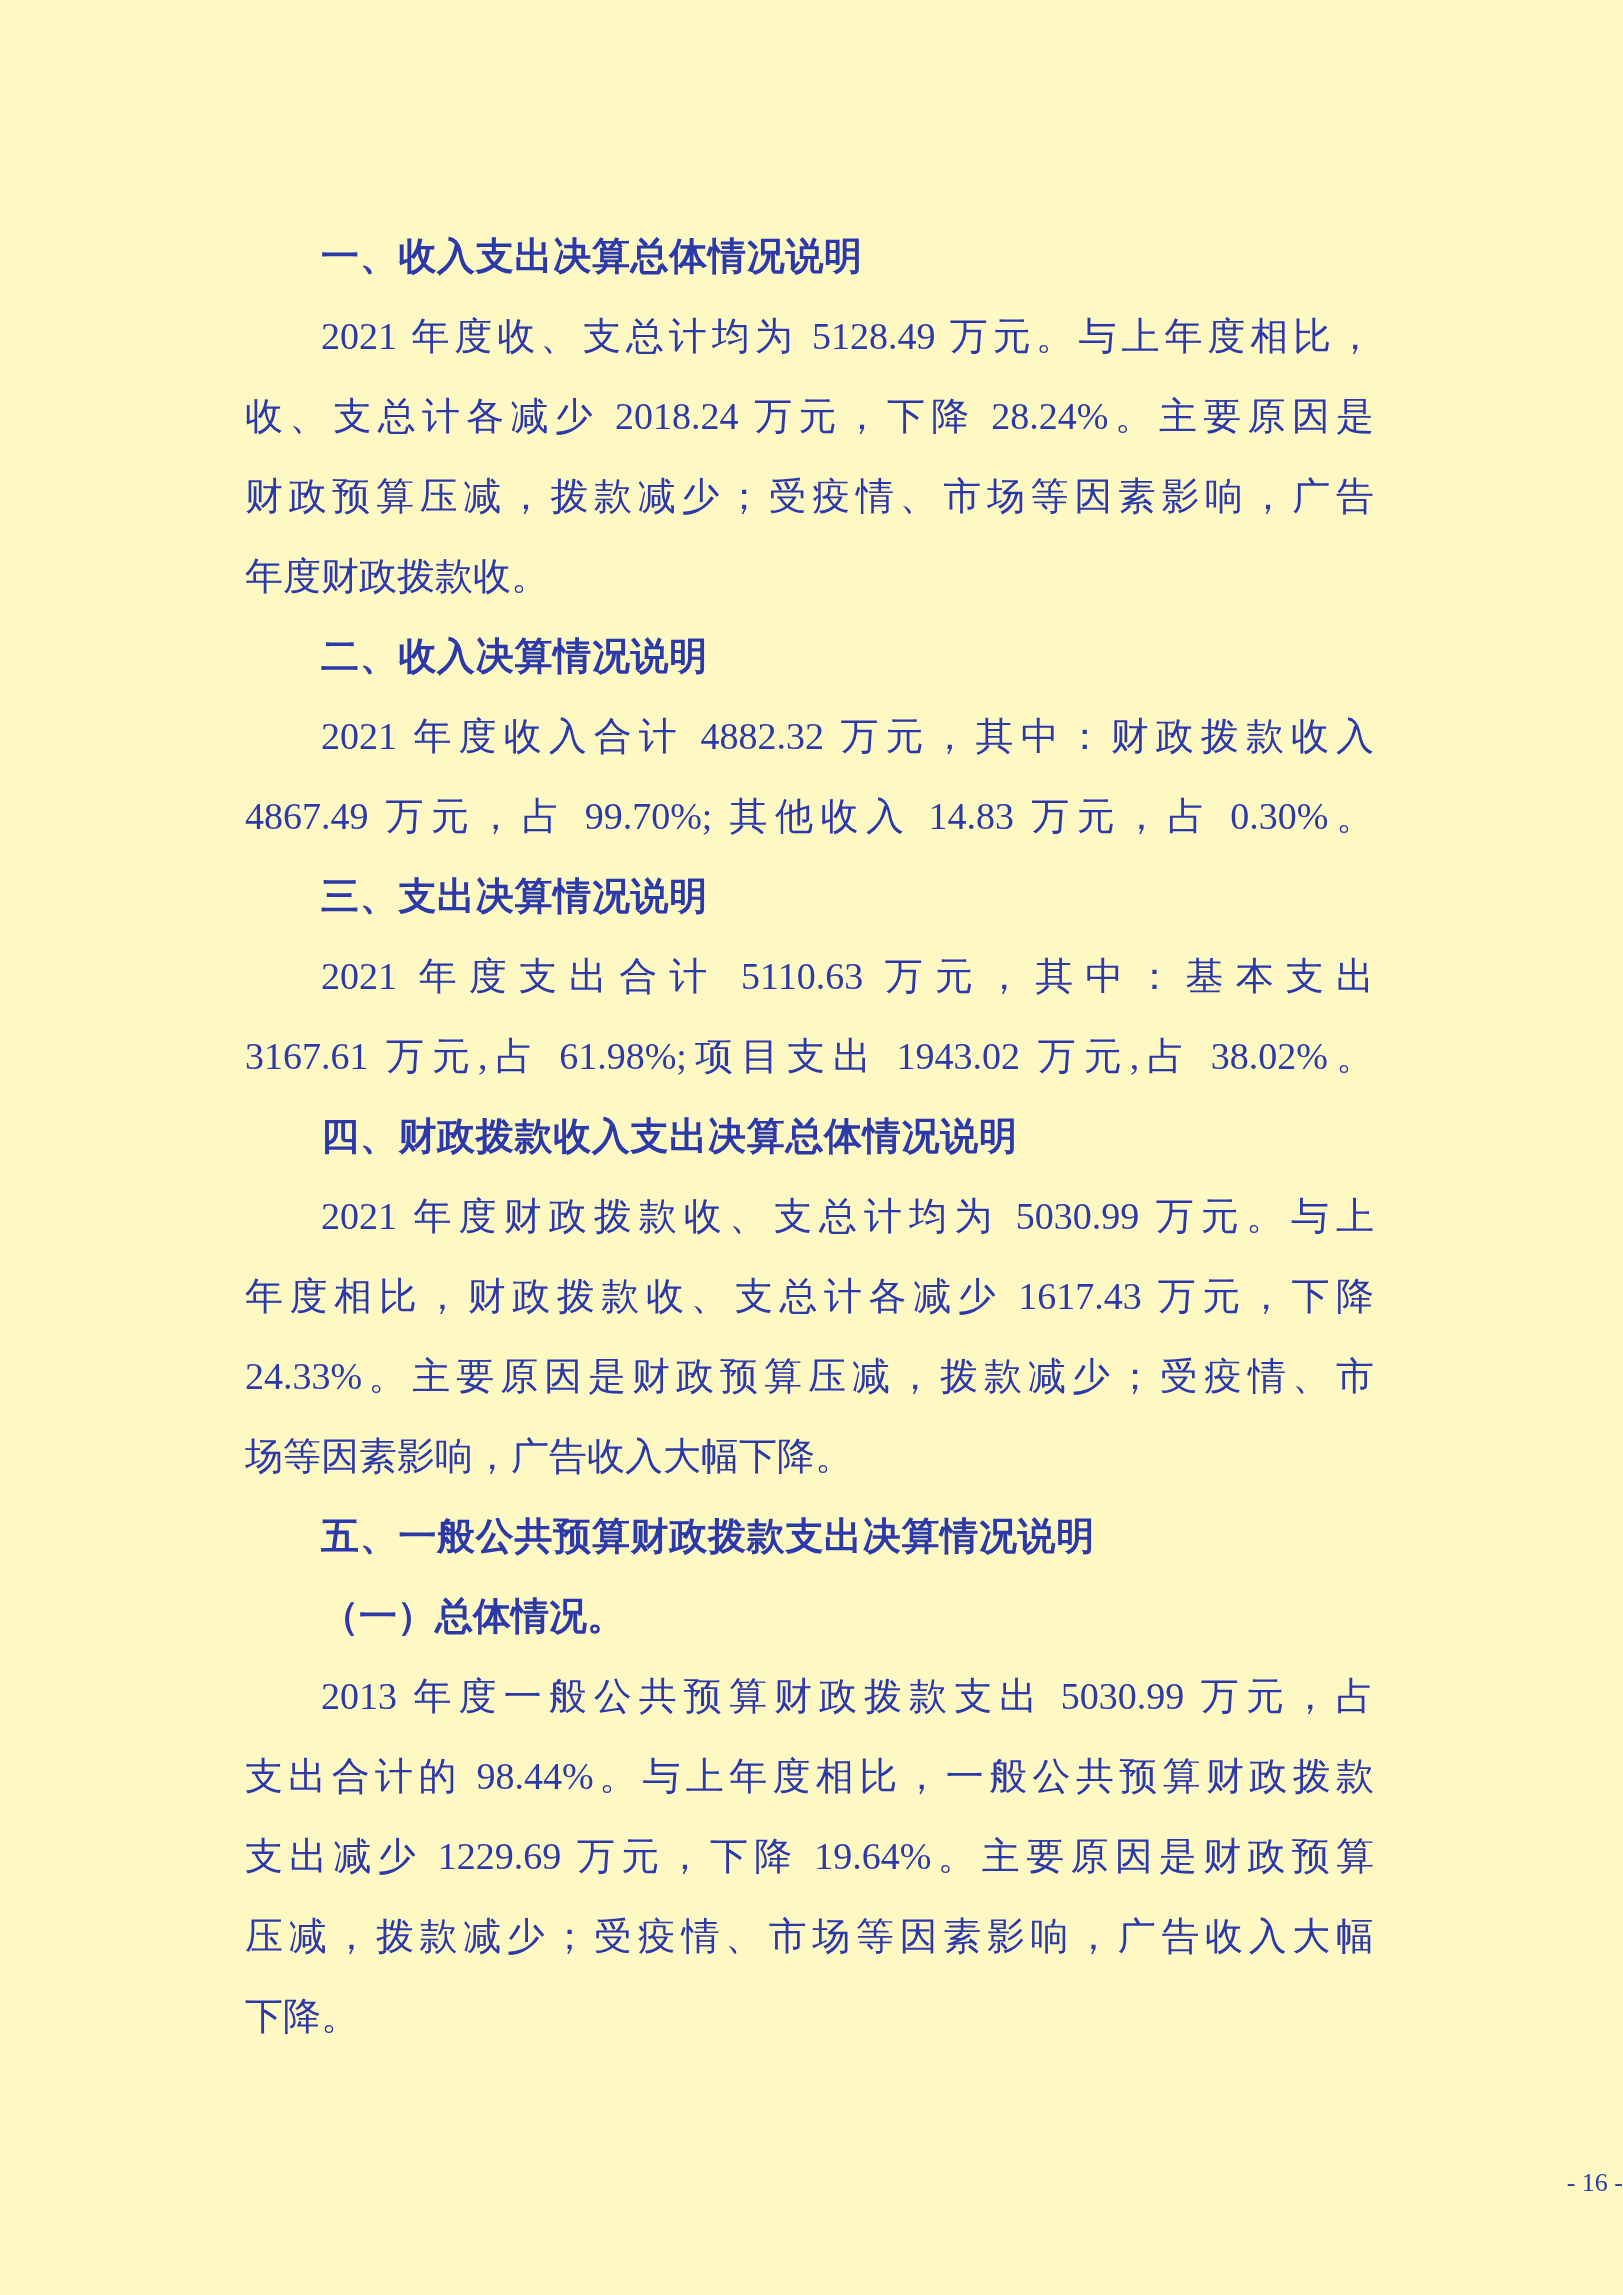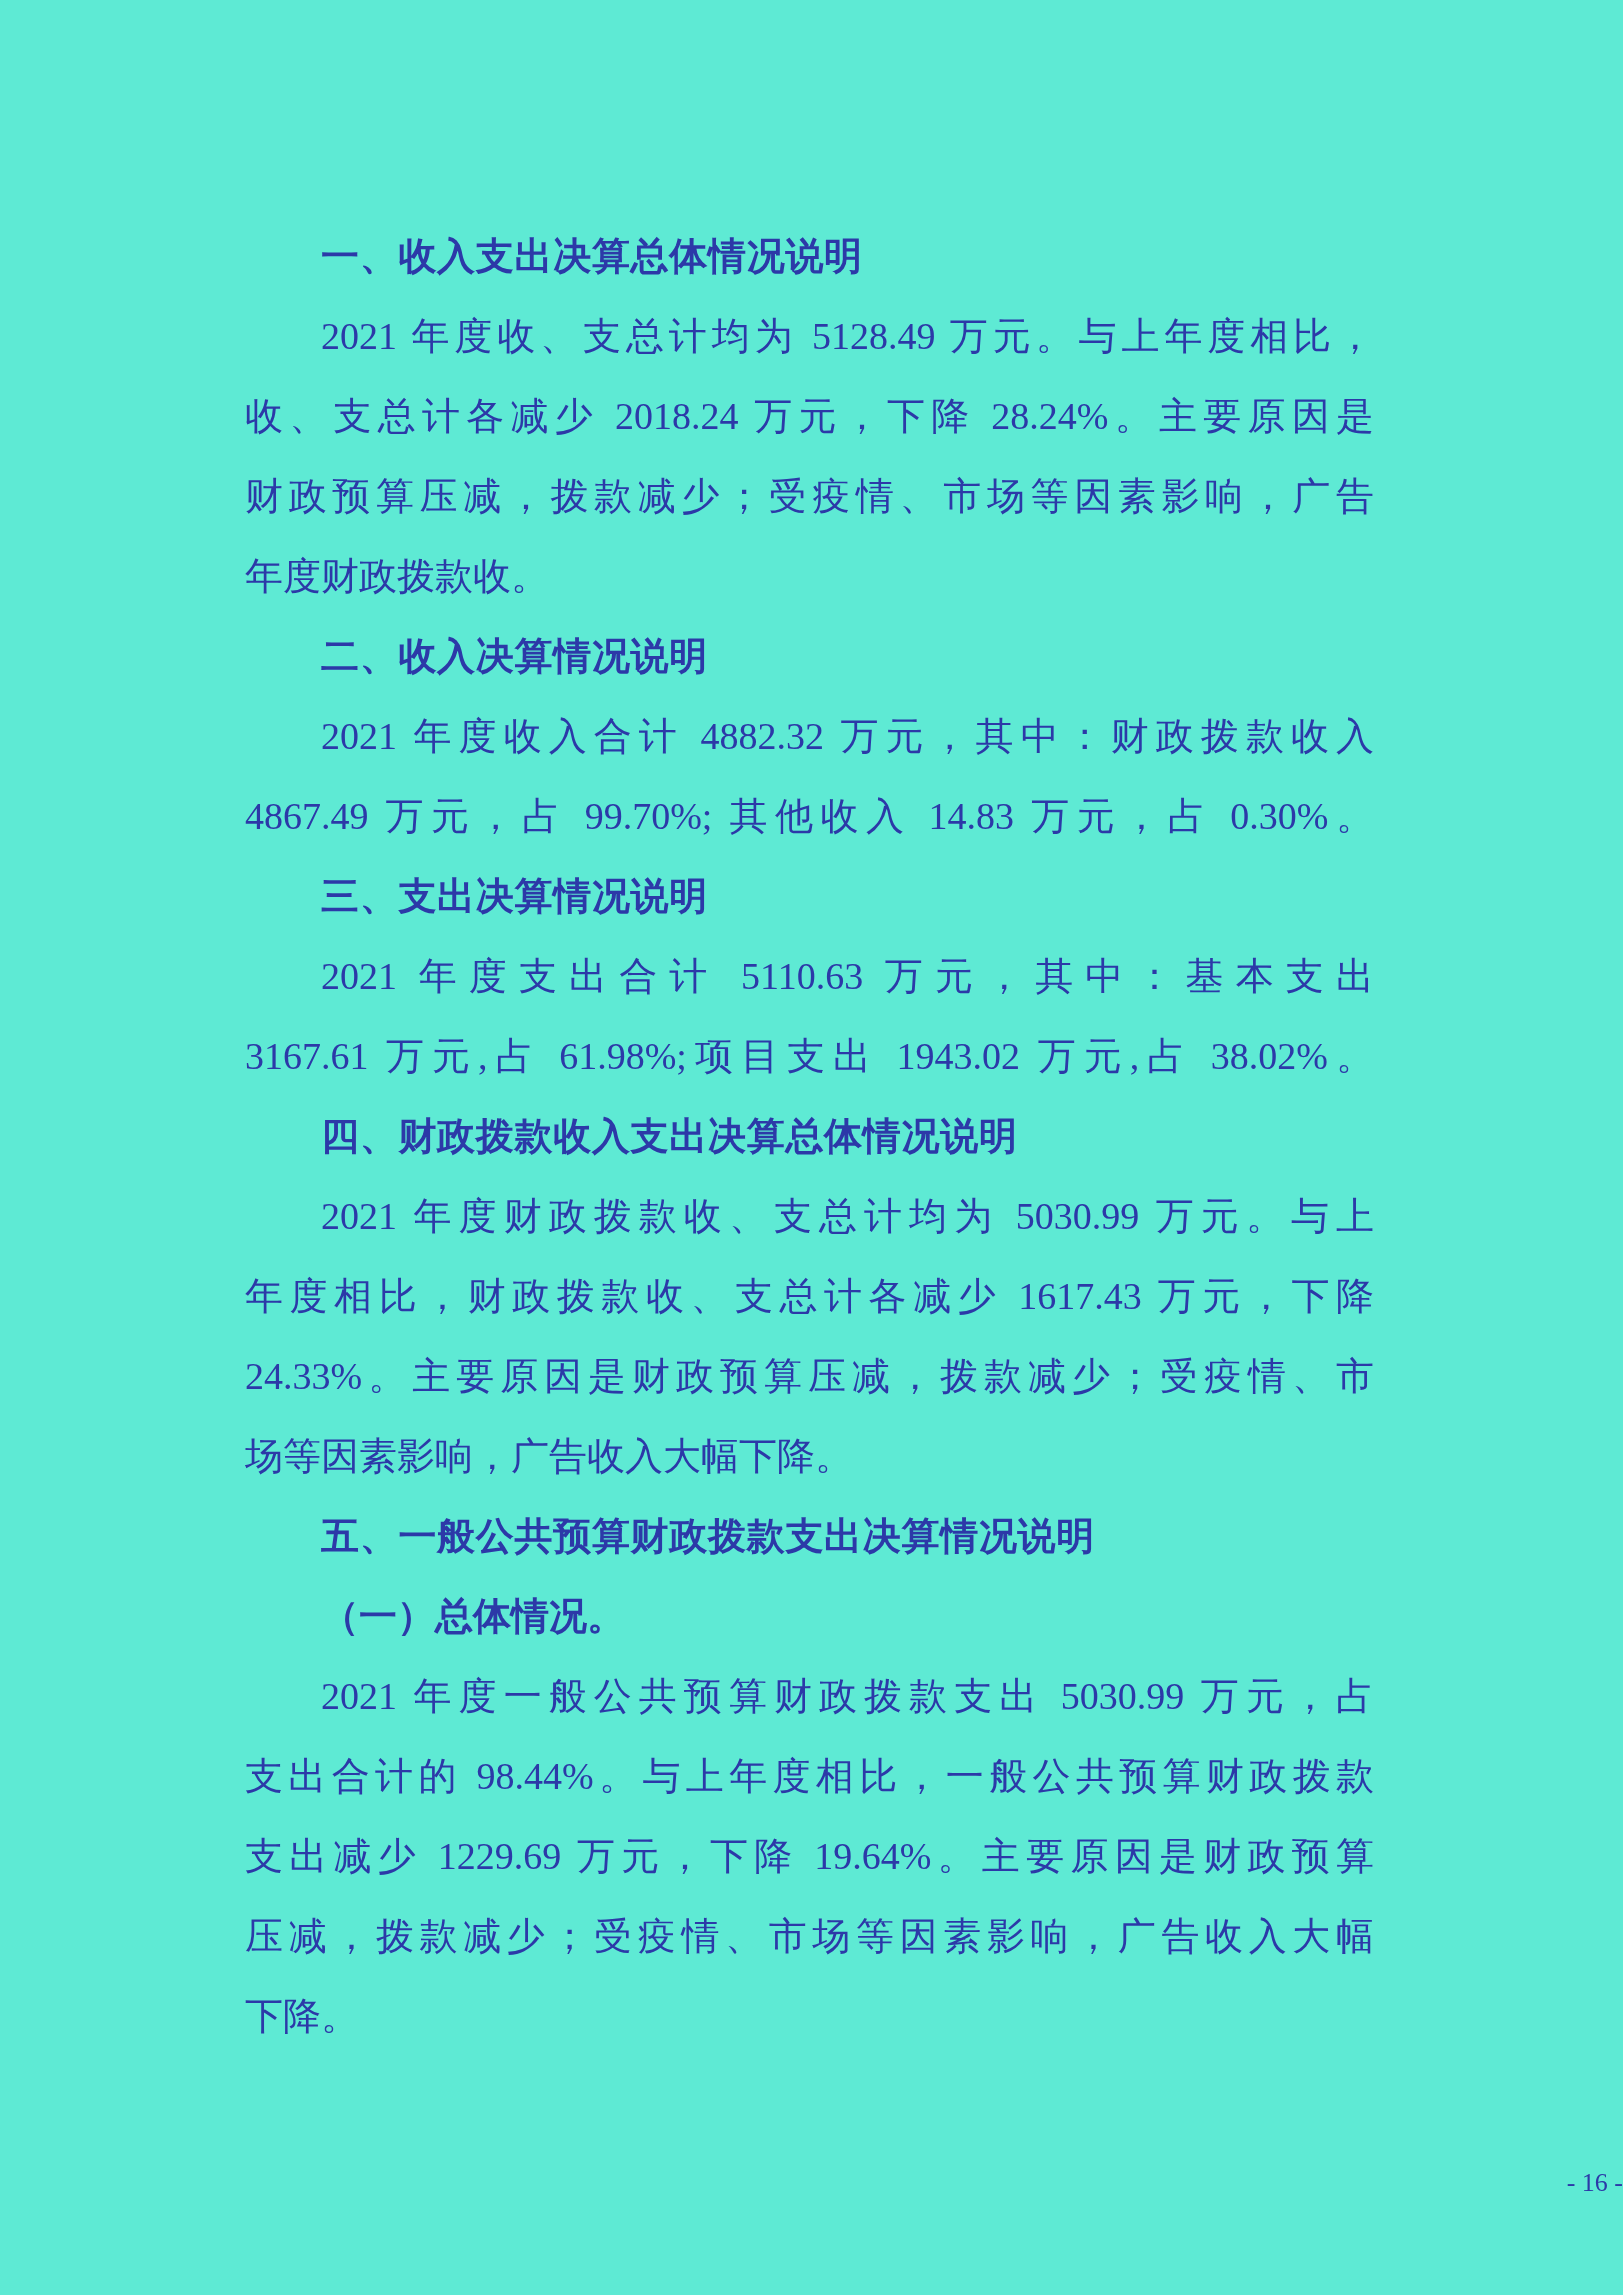--- a/index.html
+++ b/index.html
@@ -1,21 +1,21 @@
 <!DOCTYPE html>
 <html style="font-size:10.5px"><head>
 <meta charset="utf-8">
 <style>
   html, body { margin: 0; padding: 0; background: #ffffff; }
   .page {
     position: relative;
     width: 1623px;
     height: 2295px;
     margin: 0 auto;
-    background: #5eead4;
+    background: #fef9c3;
     overflow: hidden;
     color: #2C39A8;
   }
   .content {
     position: absolute;
     top: 216px;
     left: 245px;
     width: 1129px;
   }
   .line {
@@ -68,21 +68,21 @@
     <div class="line heading indent">三、支出决算情况说明</div>
     <div class="line indent fill">2021 年度支出合计 5110.63 万元，其中：基本支出</div>
     <div class="line fill">3167.61 万元,占 61.98%;项目支出 1943.02 万元,占 38.02%。</div>
     <div class="line heading indent">四、财政拨款收入支出决算总体情况说明</div>
     <div class="line indent fill">2021 年度财政拨款收、支总计均为 5030.99 万元。与上</div>
     <div class="line fill">年度相比，财政拨款收、支总计各减少 1617.43 万元，下降</div>
     <div class="line fill">24.33%。主要原因是财政预算压减，拨款减少；受疫情、市</div>
     <div class="line">场等因素影响，广告收入大幅下降。</div>
     <div class="line heading indent">五、一般公共预算财政拨款支出决算情况说明</div>
     <div class="line subheading indent">（一）总体情况。</div>
-    <div class="line indent fill">2021 年度一般公共预算财政拨款支出 5030.99 万元，占</div>
+    <div class="line indent fill">2013 年度一般公共预算财政拨款支出 5030.99 万元，占</div>
     <div class="line fill">支出合计的 98.44%。与上年度相比，一般公共预算财政拨款</div>
     <div class="line fill">支出减少 1229.69 万元，下降 19.64%。主要原因是财政预算</div>
     <div class="line fill">压减，拨款减少；受疫情、市场等因素影响，广告收入大幅</div>
     <div class="line">下降。</div>
   </div>
 
   <div class="footer">- 16 -</div>
 </div>
 
 

